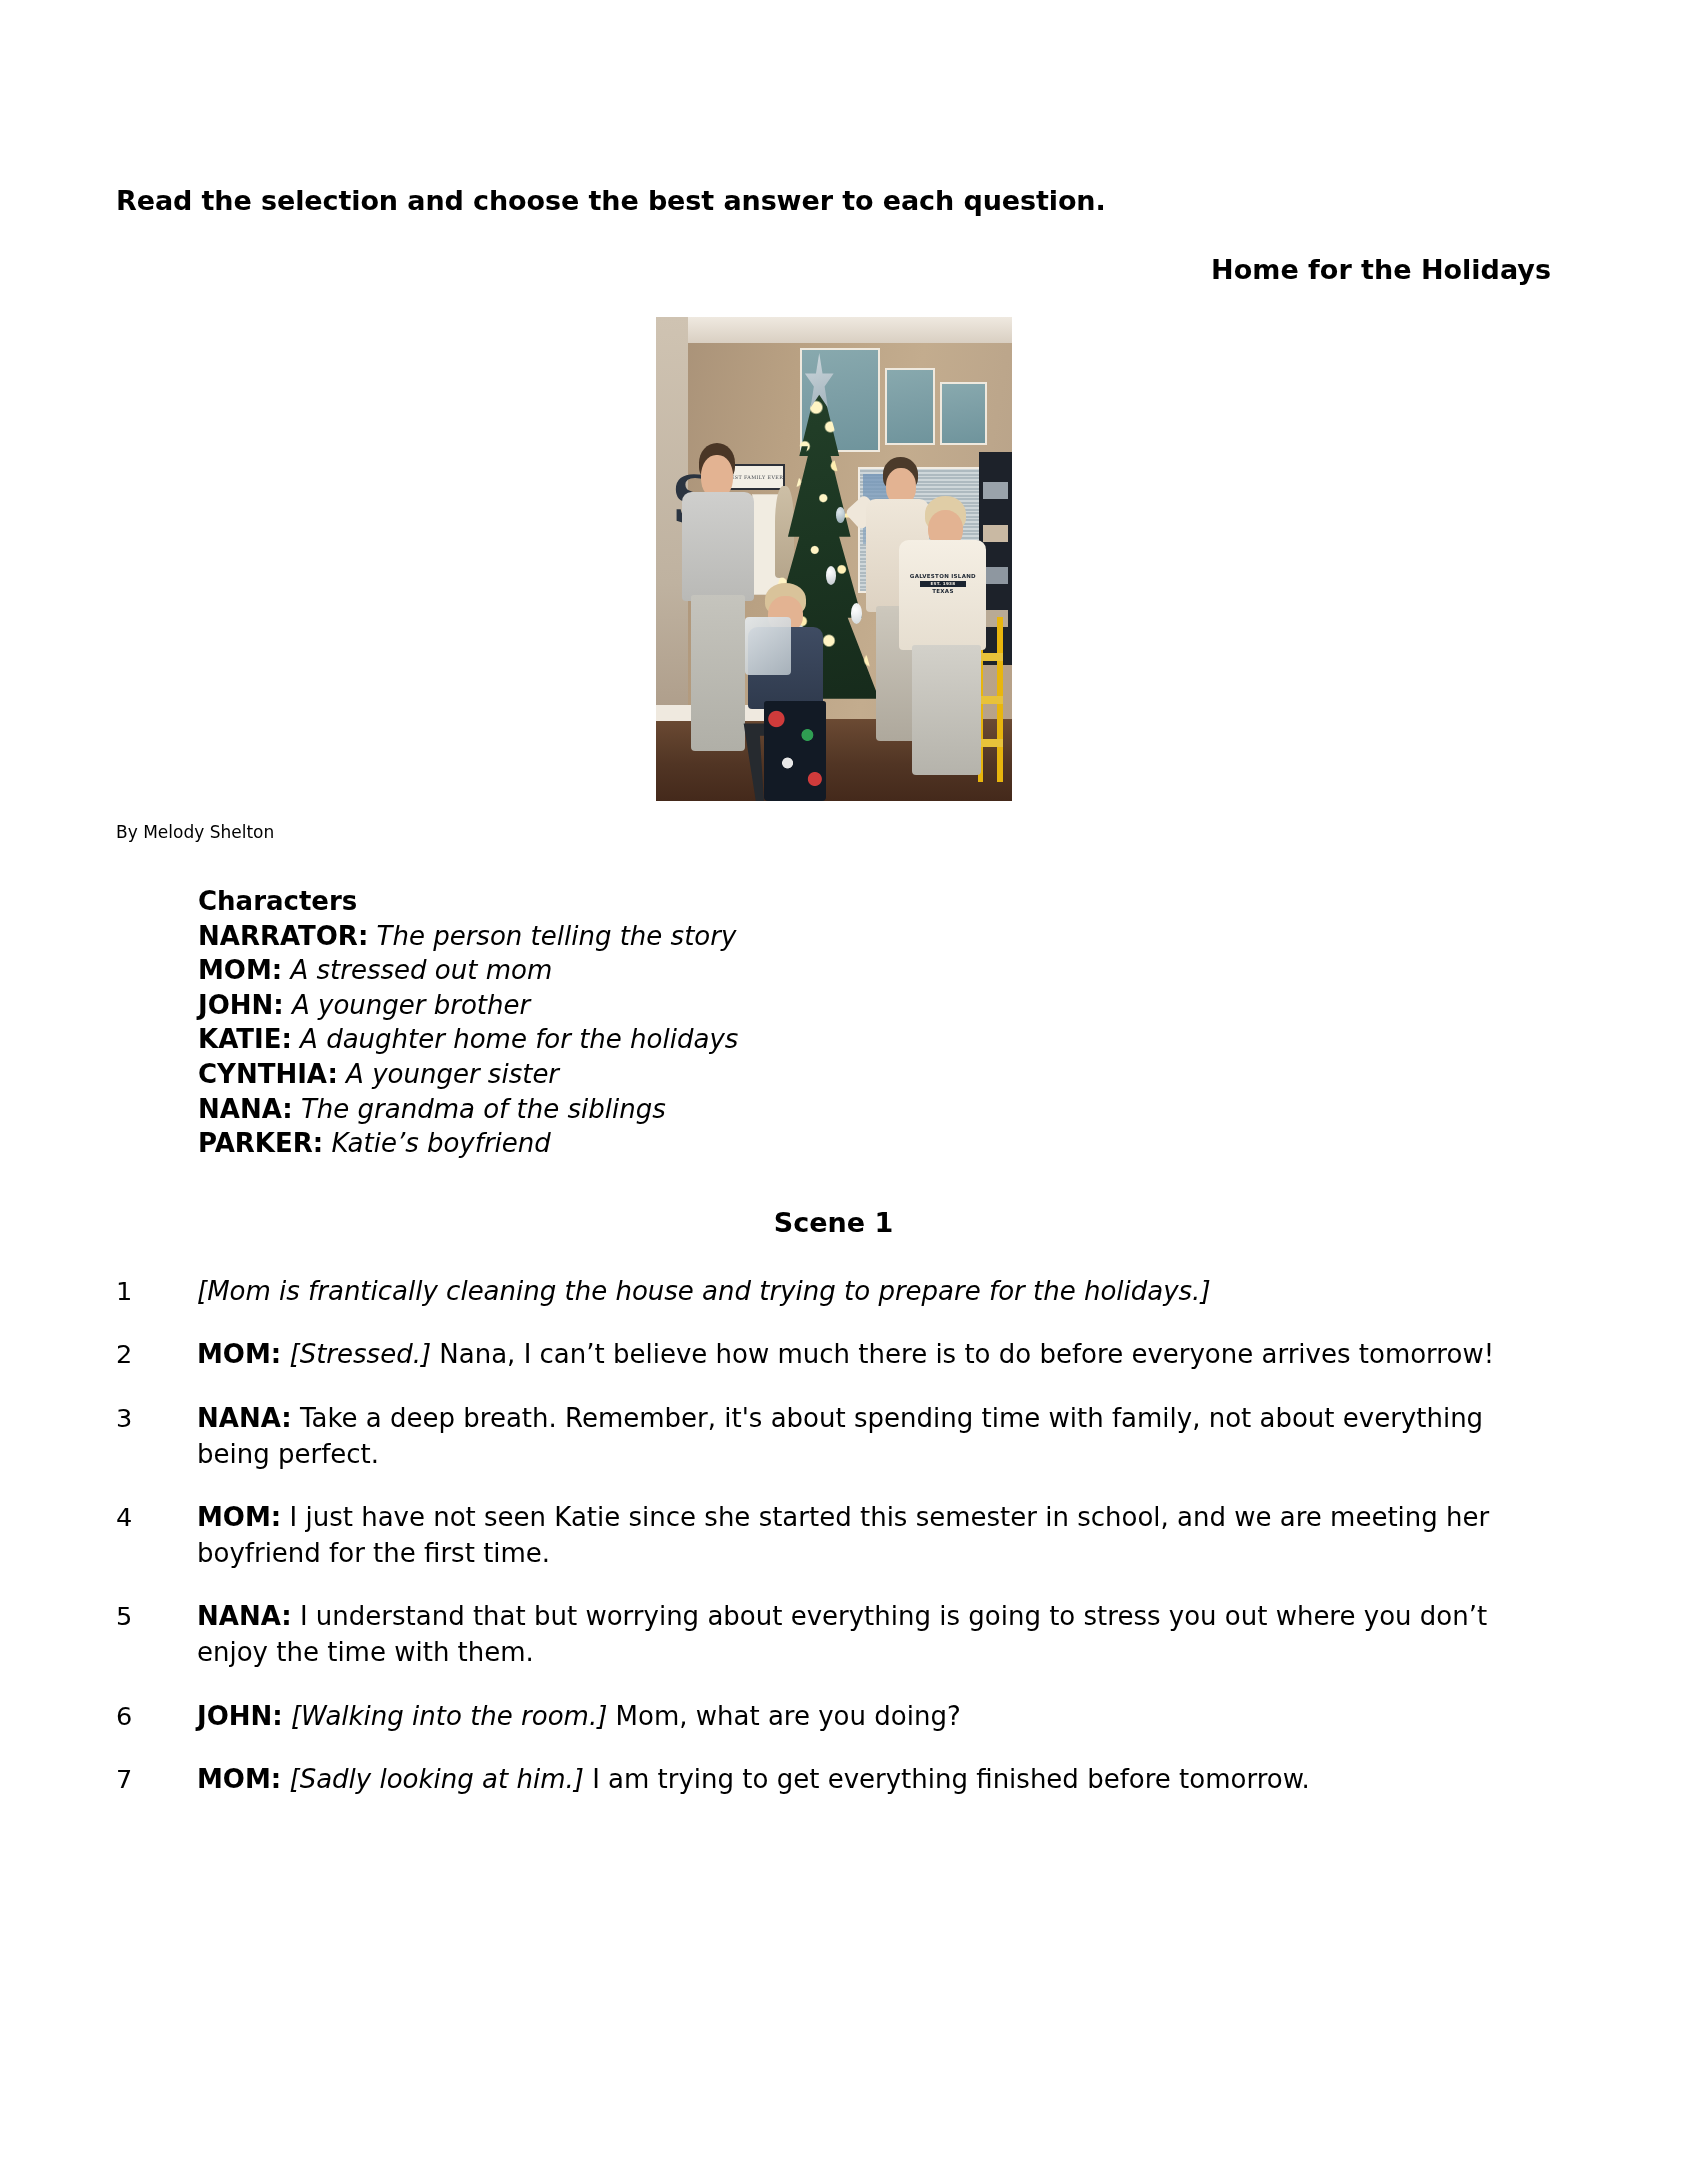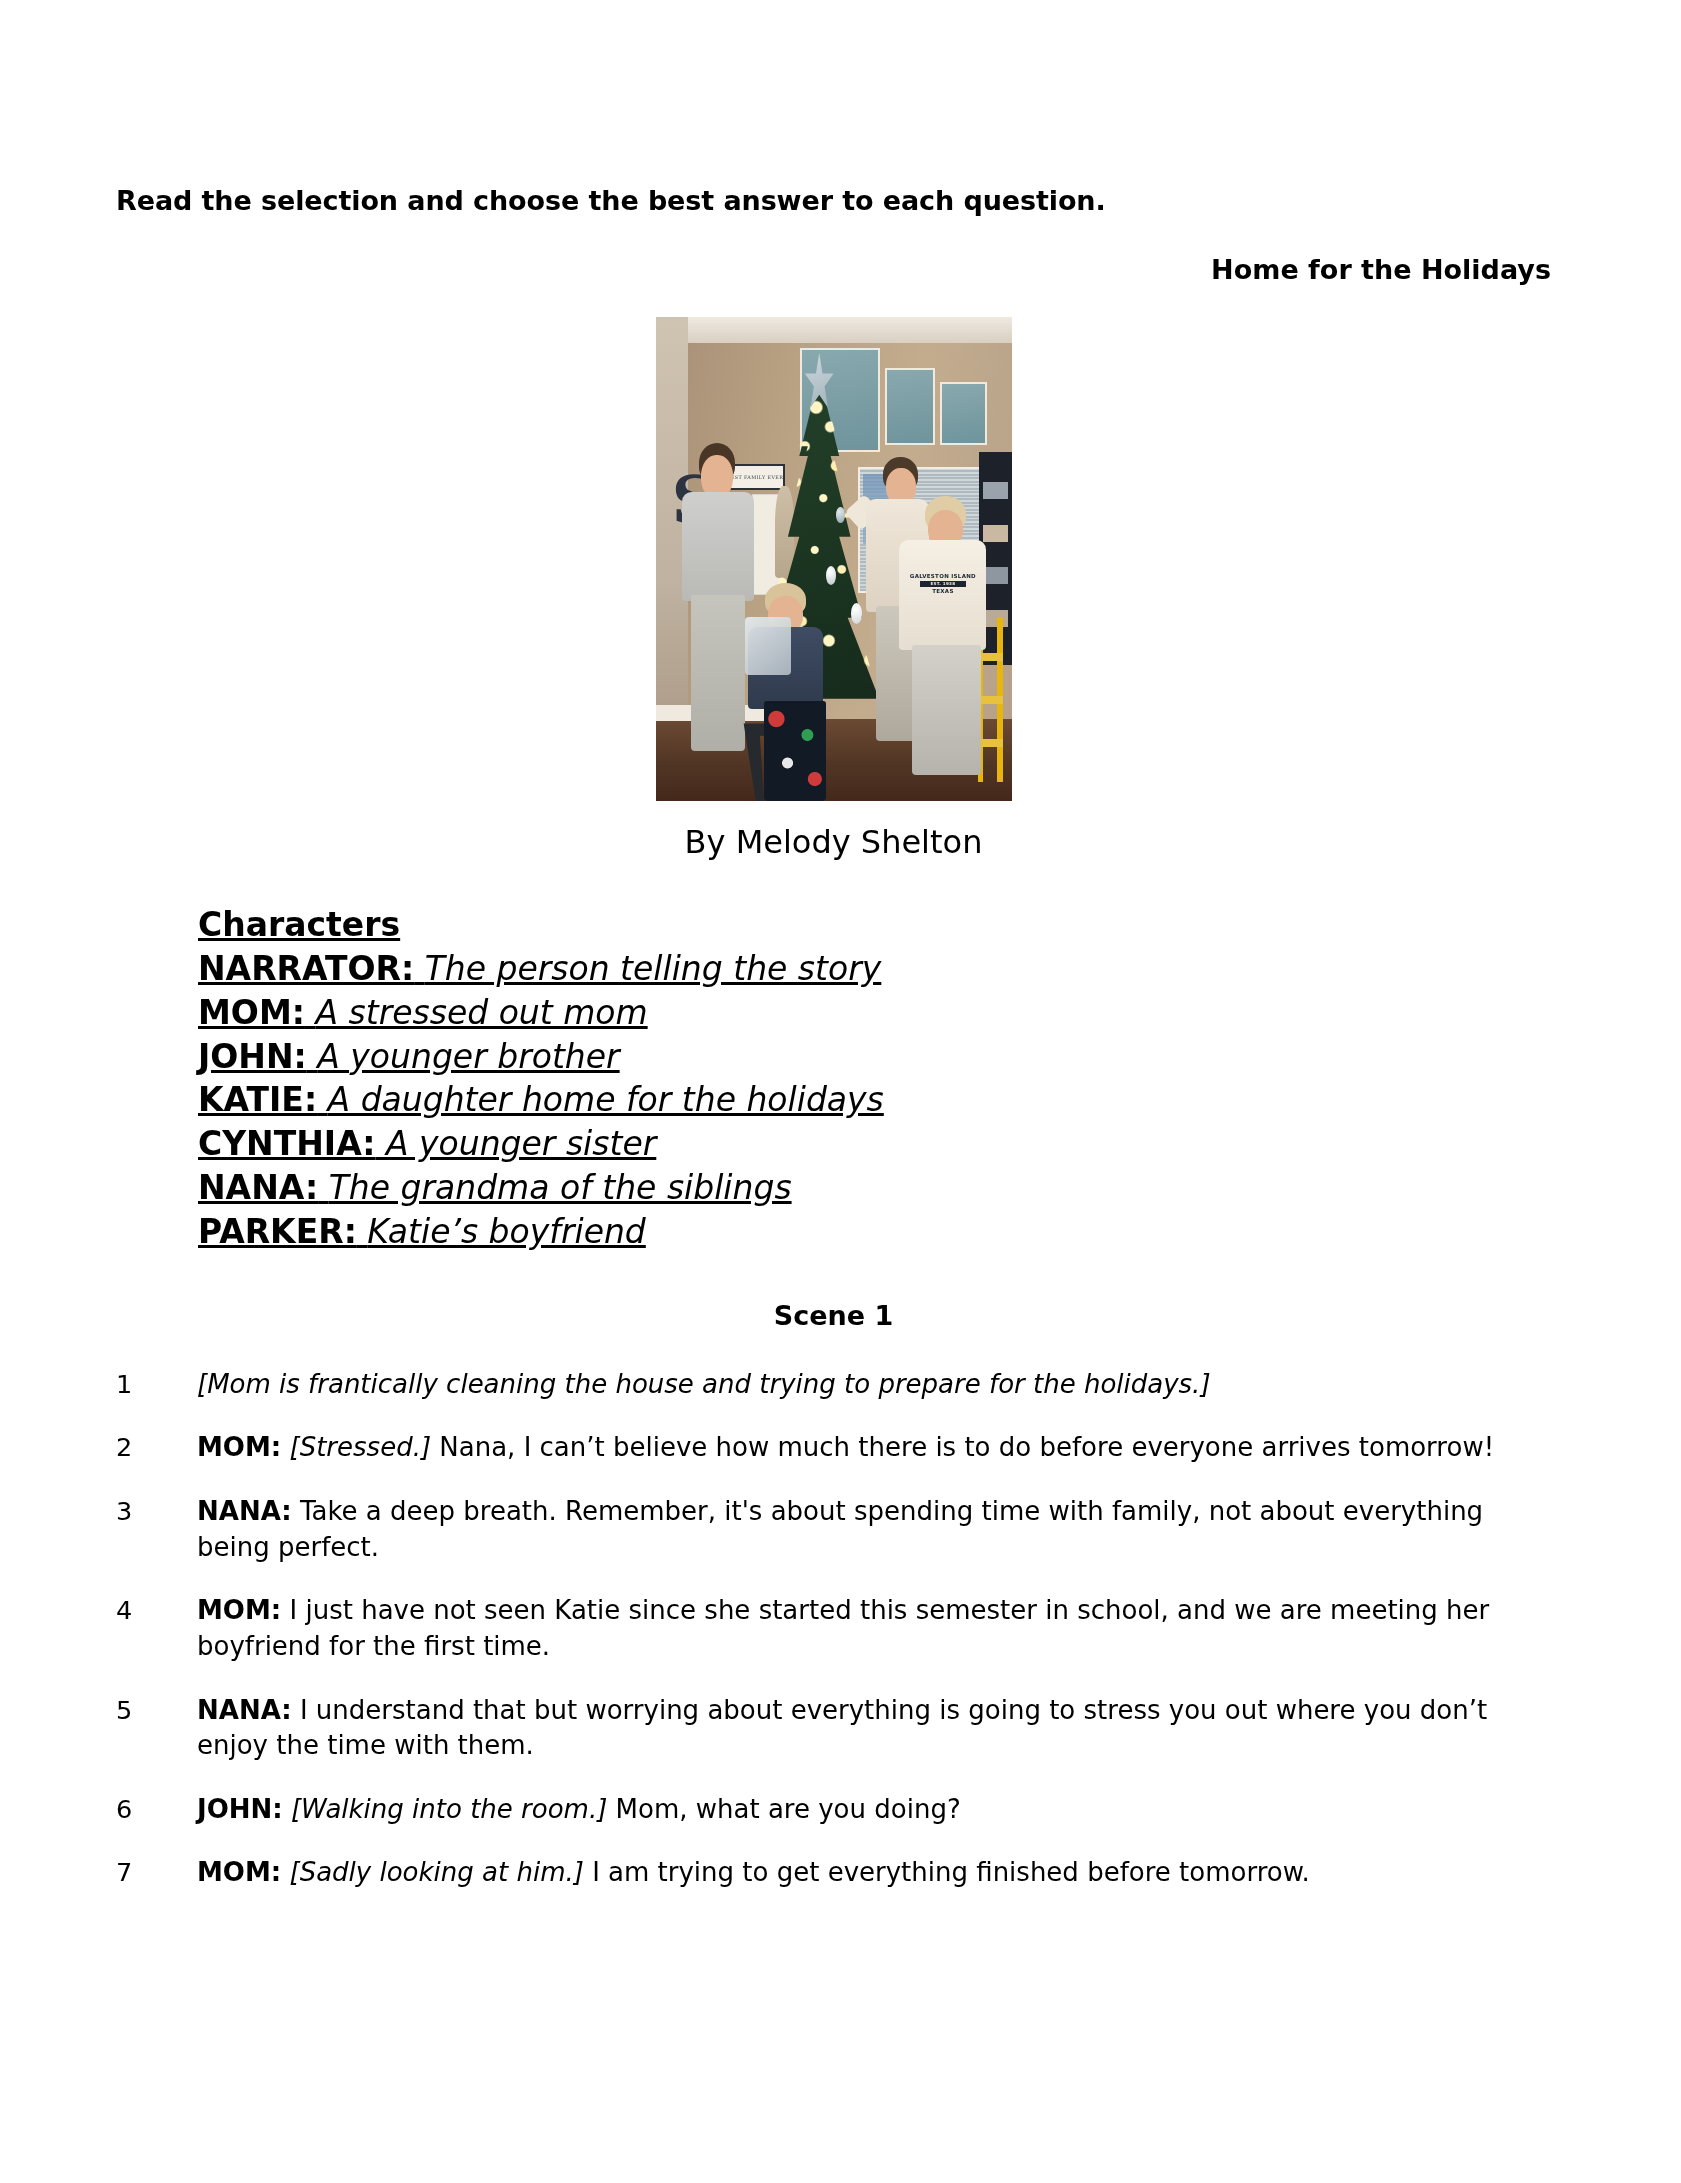--- a/index.html
+++ b/index.html
@@ -351,32 +351,31 @@
     font-style: normal;
     font-size: 4.1px;
     background: #1b2430;
     color: #f5efe4;
     margin: 0.7px auto;
     width: 62%;
   }
 
   
   .byline {
-    text-align: center;
-    font-size: 32px;
+    text-align: left;
+    font-size: 17px;
     line-height: 1.25;
     margin: 0 0 41px 0;
   }
 
   
   .characters {
     margin: 0 0 0 82px;
-    font-size: 33px;
+    font-size: 26px;
     line-height: 1.33;
-    text-decoration: underline;
   }
   .characters .chead { font-weight: bold; }
   .characters .crow  { white-space: nowrap; }
   .characters .cname { font-weight: bold; }
   .characters .cdesc { font-style: italic; }
 
   
   .scene {
     text-align: center;
     font-size: 27px;

